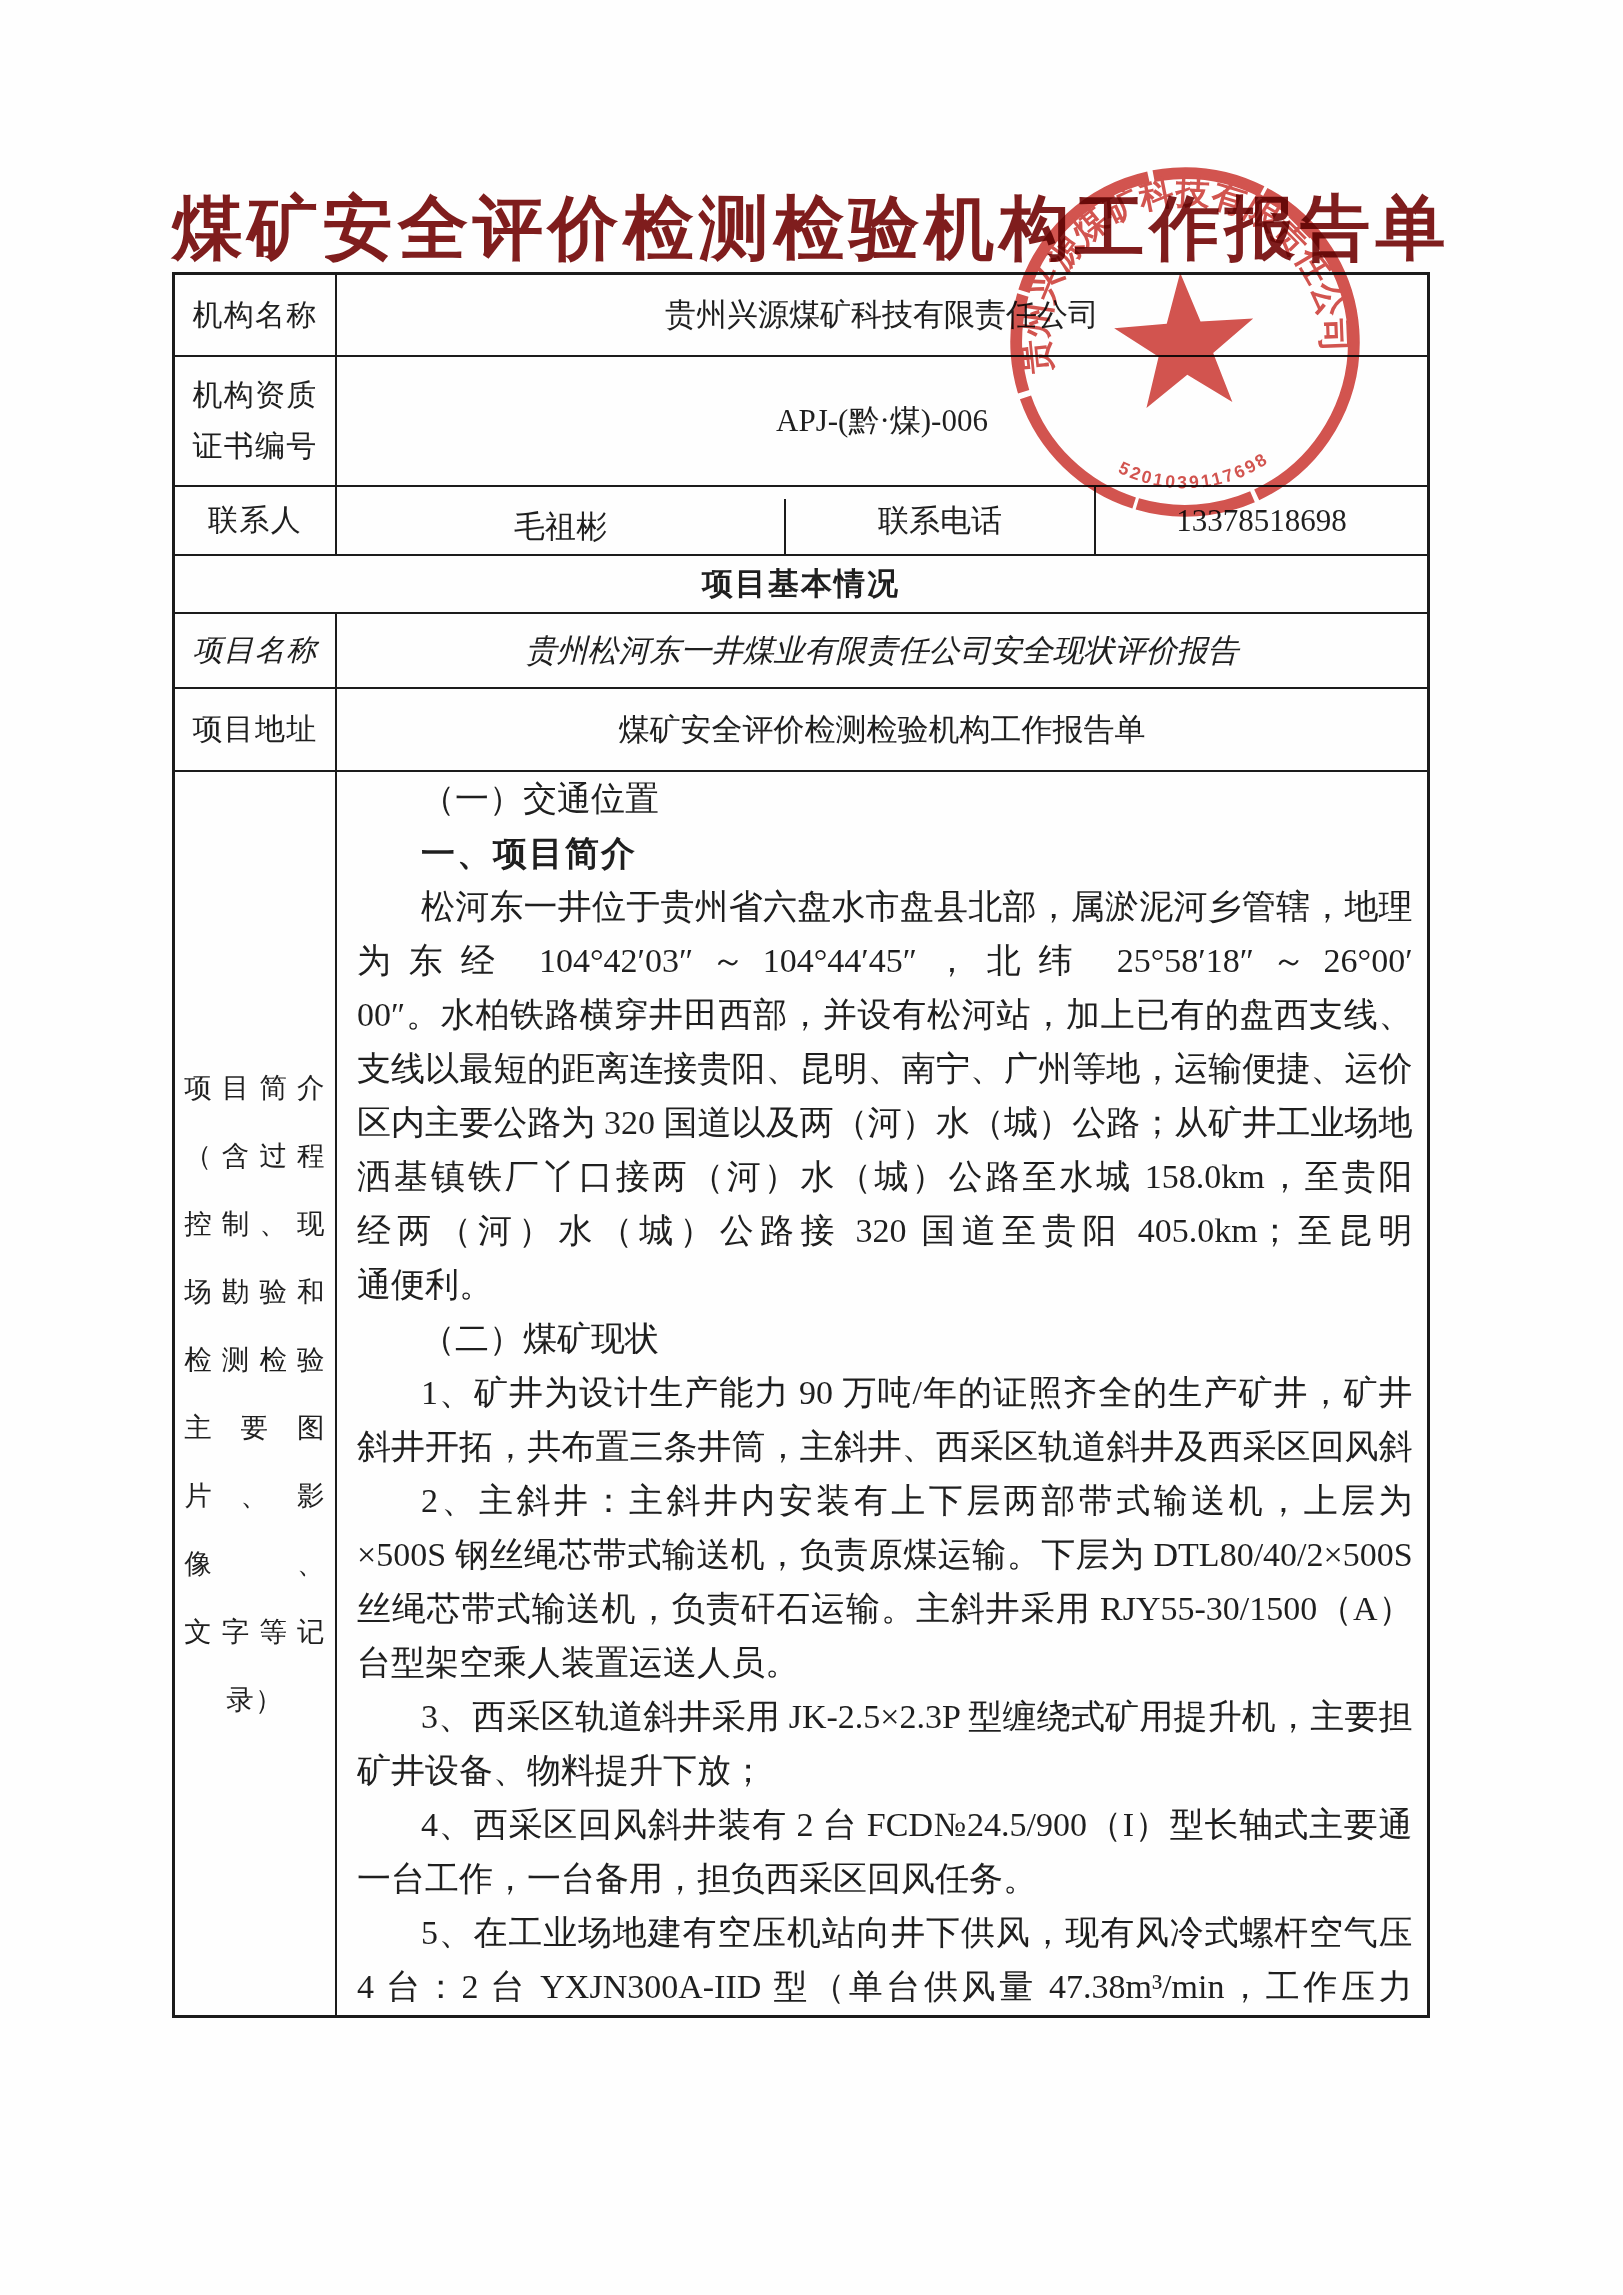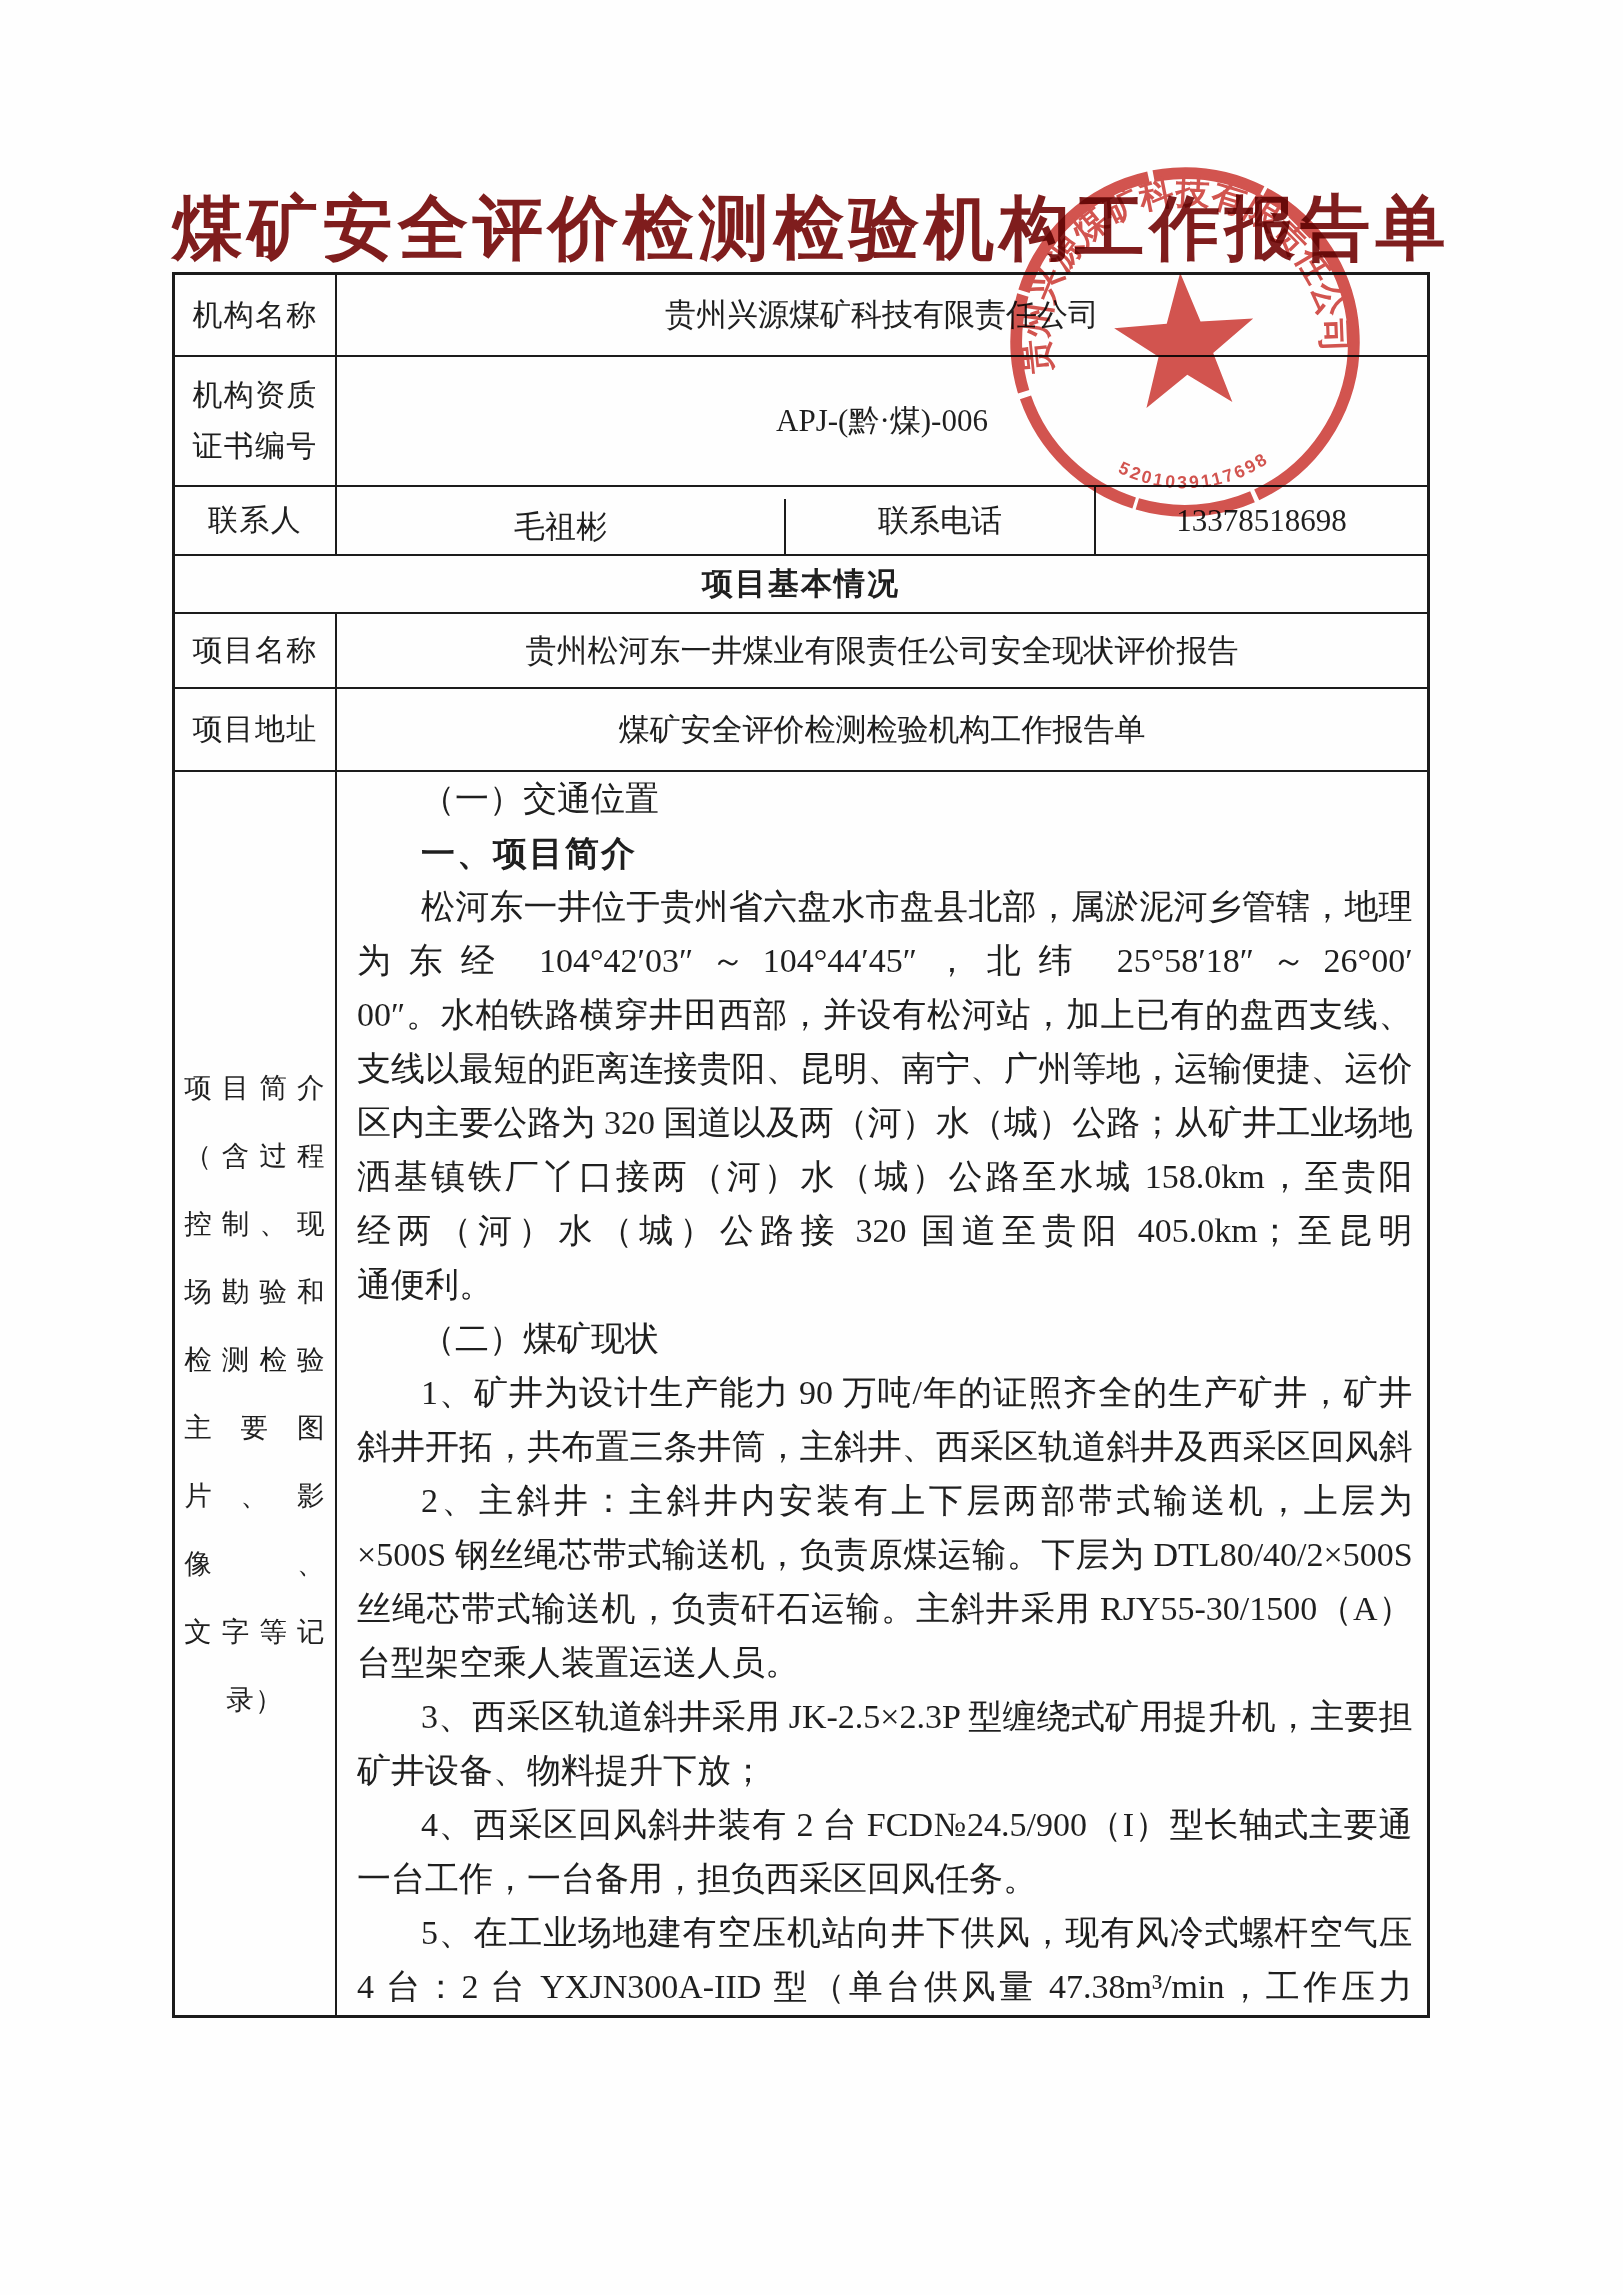--- a/index.html
+++ b/index.html
@@ -25,21 +25,21 @@
   .lblcol{width:162px;flex:none;font-size:30px;letter-spacing:1.3px;}
   .val{flex:1;font-size:31px;text-align:center;}
   .r1{height:82px;}
   .r2{height:130px;}
   .r2 .lblcol{flex-direction:column;justify-content:space-between;padding:18.3px 0;}
   .r3{height:69px;}
   .c-name{width:449px;flex:none;margin-top:12px;}
   .c-phlbl{width:310px;flex:none;}
   .r4{height:58px;font-weight:bold;font-size:31px;letter-spacing:2px;
       display:flex;align-items:center;justify-content:center;}
-  .r5{height:75px;}
+  .r5{height:75px;font-style:italic;}
   .r6{height:83px;}
   .introlbl{flex-direction:column;justify-content:center;padding:0 9.2px;
             align-items:stretch;font-size:27.5px;}
   .introlbl .ll{display:block;line-height:68px;text-align:justify;text-align-last:justify;}
   .introlbl .ll.cl{text-align:center;text-align-last:center;}
   .content{flex:1;display:block;padding:0;align-items:flex-start;overflow:hidden;}
   .content .ln{
     display:block;height:54px;line-height:54px;font-size:34px;
     padding-left:20px;padding-right:14.4px;white-space:nowrap;
   }

